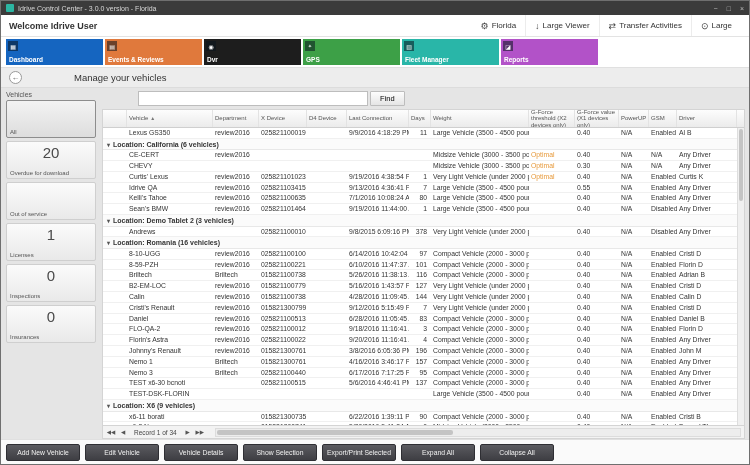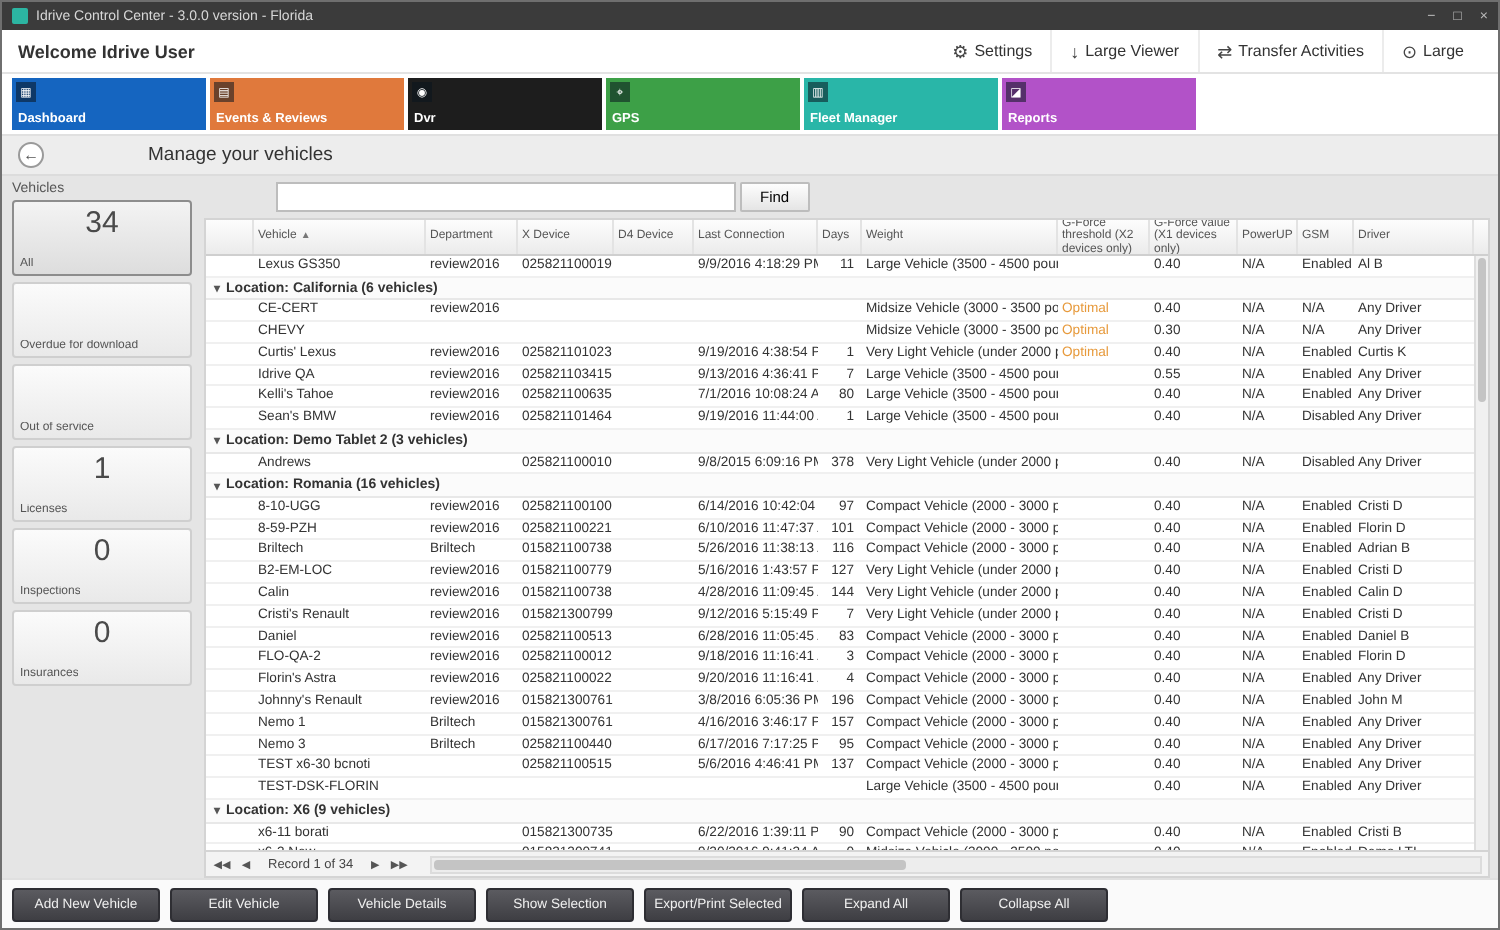--- a/index.html
+++ b/index.html
@@ -85,21 +85,21 @@
       <span>□</span>
       <span>×</span>
     </span>
   </div>
 
   <div class="toolbar">
     <span class="welcome">Welcome Idrive User</span>
     <span class="tool-buttons">
         <span class="tool-btn">
           <span class="tool-icon">⚙</span>
-          <span>Settings</span>
+          <span>Florida</span>
         </span>
         <span class="tool-btn">
           <span class="tool-icon">↓</span>
           <span>Large Viewer</span>
         </span>
         <span class="tool-btn">
           <span class="tool-icon">⇄</span>
           <span>Transfer Activities</span>
         </span>
         <span class="tool-btn">
@@ -140,24 +140,24 @@
     <span class="back-btn">←</span>
     <span class="page-title">Manage your vehicles</span>
   </div>
 
   <div class="content">
 
     <div class="sidebar">
       <div class="sidebar-title">Vehicles</div>
       <div>
           <div class="card selected">
-            <div class="card-count">34</div>
             <div class="card-label">All</div>
           </div>
           <div class="card">
+            <div class="card-count">20</div>
             <div class="card-label">Overdue for download</div>
           </div>
           <div class="card">
             <div class="card-count"></div>
             <div class="card-label">Out of service</div>
           </div>
           <div class="card">
             <div class="card-count">1</div>
             <div class="card-label">Licenses</div>
           </div>

